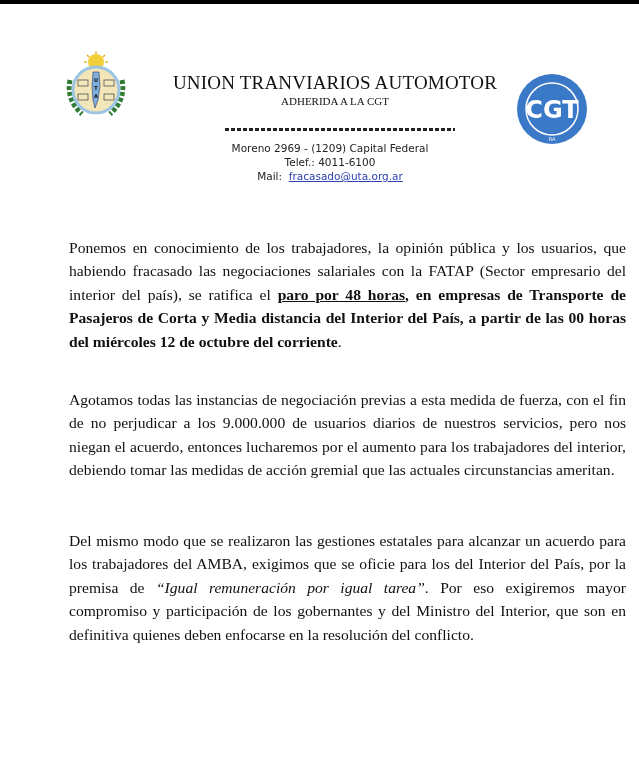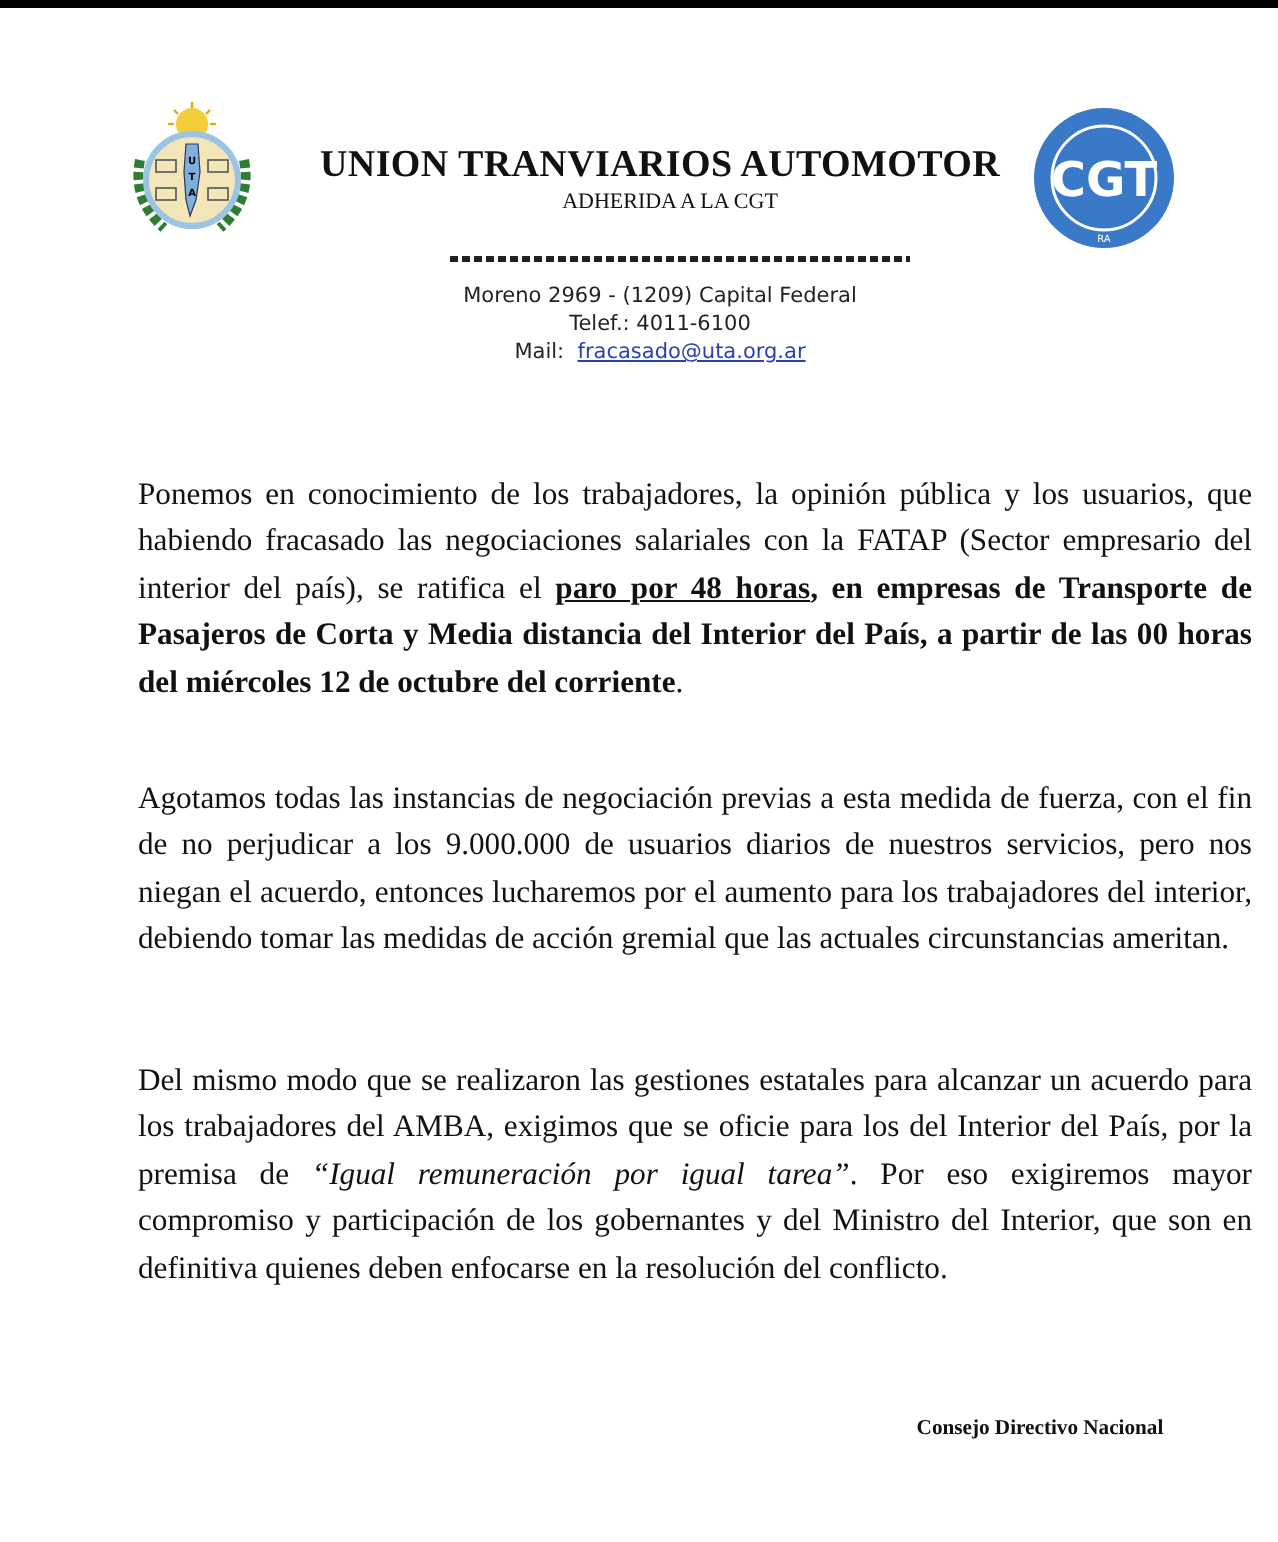--- a/index.html
+++ b/index.html
@@ -2,24 +2,24 @@
 <html><head>
   <meta charset="utf-8">
   <style>
     html, body { margin: 0; padding: 0; background: #ffffff; }
     body {
       width: 639px; height: 771px; position: relative; overflow: hidden;
       font-family: "Liberation Serif", "DejaVu Serif", serif; color: #111;
     }
     .topbar { position: absolute; left: 0; top: 0; width: 639px; height: 4px; background: #000; }
     .logo-left { position: absolute; left: 60px; top: 50px; width: 72px; height: 72px; }
-    .logo-right { position: absolute; left: 515px; top: 52px; width: 74px; height: 74px; }
+    .logo-right { position: absolute; left: 515px; top: 72px; width: 74px; height: 74px; }
     .org-title {
-      position: absolute; left: 160px; top: 72px; width: 350px; text-align: left;
-      font-weight: bold; font-size: 19px; letter-spacing: 0.2px;
+      position: absolute; left: 160px; top: 72px; width: 350px; text-align: center;
+      font-weight: normal; font-size: 19px; letter-spacing: 0.2px;
     }
     .org-sub {
       position: absolute; left: 160px; top: 95px; width: 350px; text-align: center;
       font-size: 11px;
     }
     .dashes {
       position: absolute; left: 225px; top: 128px; width: 230px; height: 3px;
       background: repeating-linear-gradient(90deg, #222 0 4px, transparent 4px 6px);
     }
     .addr {
@@ -96,14 +96,13 @@
   <span>Ponemos en conocimiento de los trabajadores, la opinión pública y los usuarios, que habiendo fracasado las negociaciones salariales con la FATAP (Sector empresario del interior del país), se ratifica el </span><span class="b u">paro por 48 horas</span><span class="b">, en empresas de Transporte de Pasajeros de Corta y Media distancia del Interior del País, a partir de las 00 horas del miércoles 12 de octubre del corriente</span><span>.</span>
 </div>
 
 <div class="para p2">Agotamos todas las instancias de negociación previas a esta medida de fuerza, con el fin de no perjudicar a los 9.000.000 de usuarios diarios de nuestros servicios, pero nos niegan el acuerdo, entonces lucharemos por el aumento para los trabajadores del interior, debiendo tomar las medidas de acción gremial que las actuales circunstancias ameritan.</div>
 
 <div class="para p3">
   <span>Del mismo modo que se realizaron las gestiones estatales para alcanzar un acuerdo para los trabajadores del AMBA, exigimos que se oficie para los del Interior del País, por la premisa de </span><span class="i">“Igual remuneración por igual tarea”</span><span>. Por eso exigiremos mayor compromiso y participación de los gobernantes y del Ministro del Interior, que son en definitiva quienes deben enfocarse en la resolución del conflicto.</span>
 </div>
 
 <div class="sig">
-  <div>Consejo Directivo Nacional</div>
 </div>
 
 </body></html>

